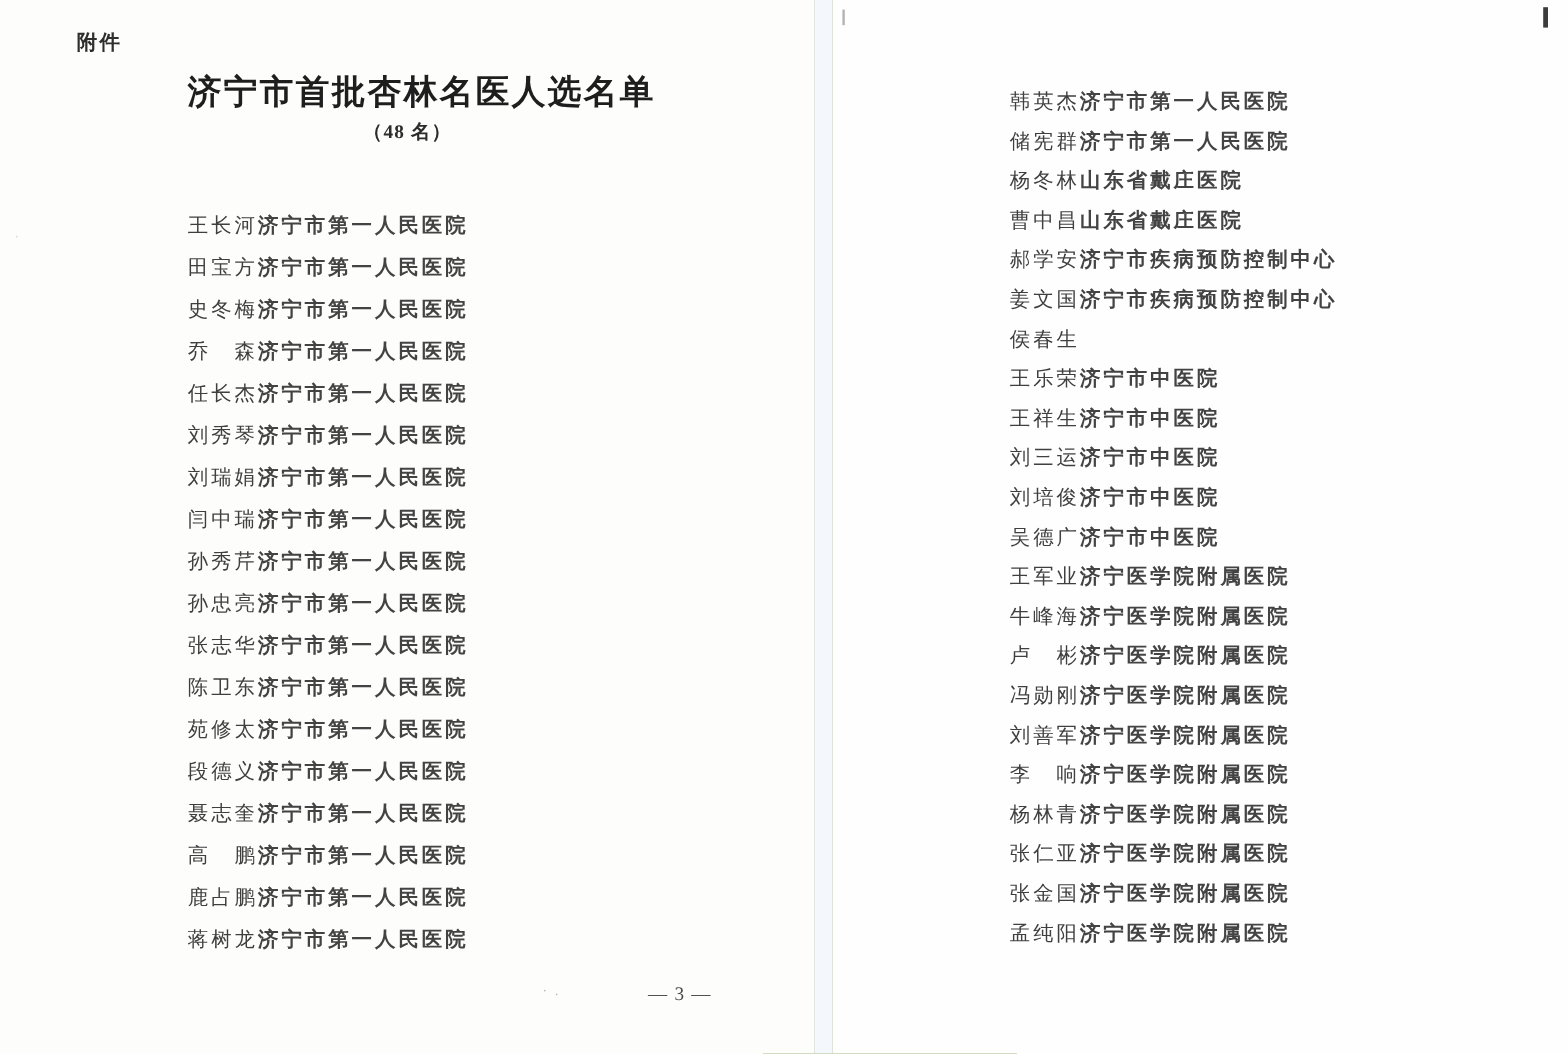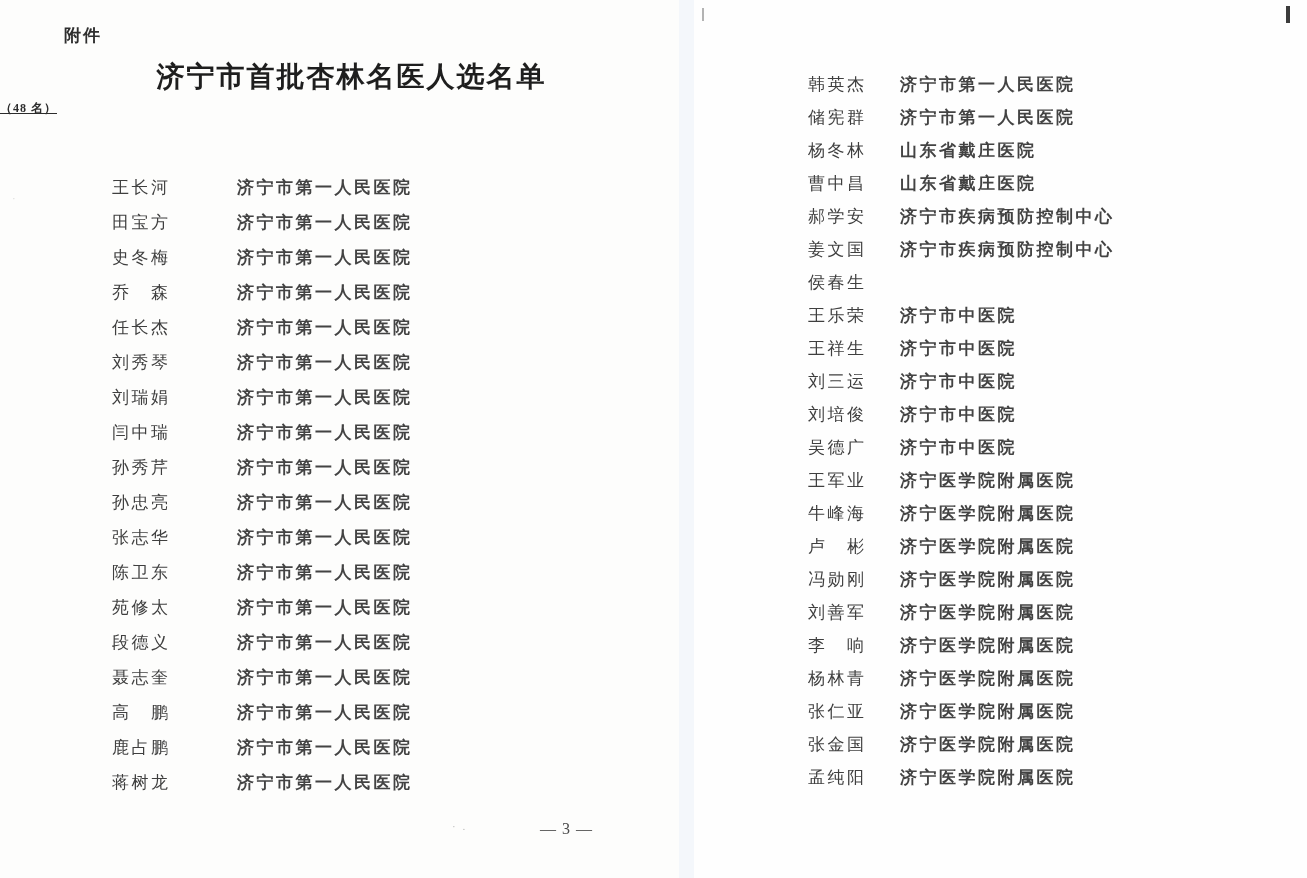--- a/index.html
+++ b/index.html
@@ -54,38 +54,39 @@
     font-weight: bold;
     color: #1e1e1e;
     letter-spacing: 2px;
     padding-left: 24px;
   }
   .doc-subtitle {
     position: absolute;
     left: 0;
     top: 100px;
     width: 679px;
-    font-size: 12px;
+    text-align: center;
+    font-size: 16px;
     font-weight: bold;
     color: #2c2c2c;
     letter-spacing: 1px;
-    text-decoration: underline;
   }
   .roster { position: absolute; }
   .roster-left  { left: 112px; top: 170px; }
   .roster-right { left: 114px; top: 68px; }
   .roster-row { display: flex; }
-  .roster-left  .roster-row { height: 35px; line-height: 35px; gap: 22px; }
+  .roster-left  .roster-row { height: 35px; line-height: 35px; }
   .roster-right .roster-row { height: 33px; line-height: 33px; }
   .doctor-name {
     display: inline-block;
     font-size: 17px;
     color: #3f3f3f;
     letter-spacing: 2.5px;
     white-space: pre;
+    text-align: right;
   }
   .roster-left  .doctor-name { width: 103px; }
   .roster-right .doctor-name { width: 92px; }
   .doctor-hospital {
     display: inline-block;
     font-size: 17px;
     color: #434343;
     letter-spacing: 2.5px;
     white-space: pre;
     font-weight: bold;

